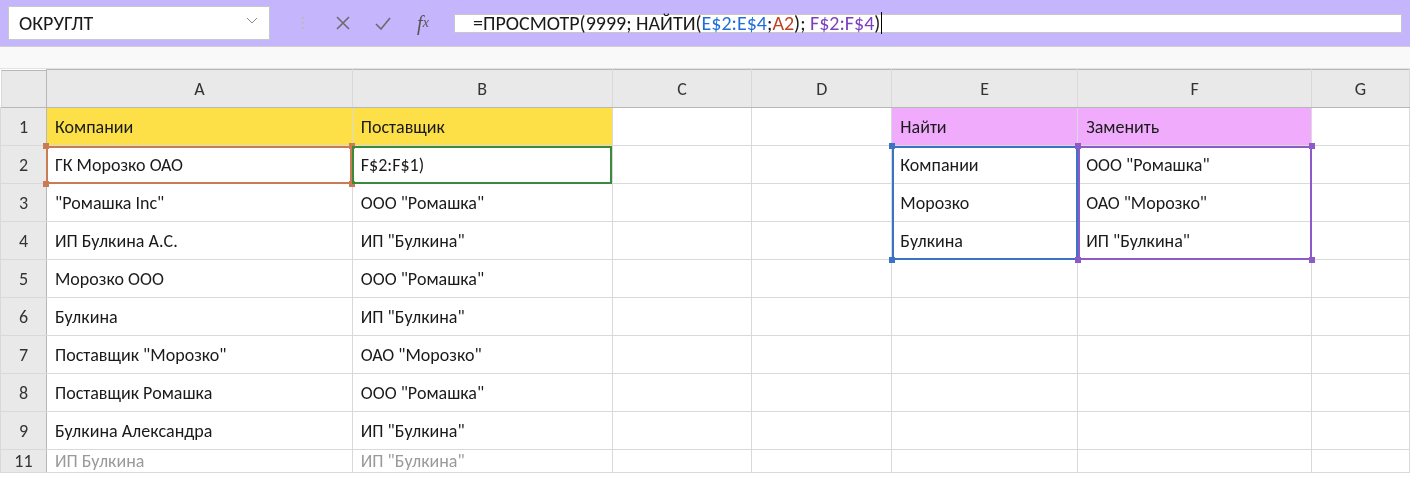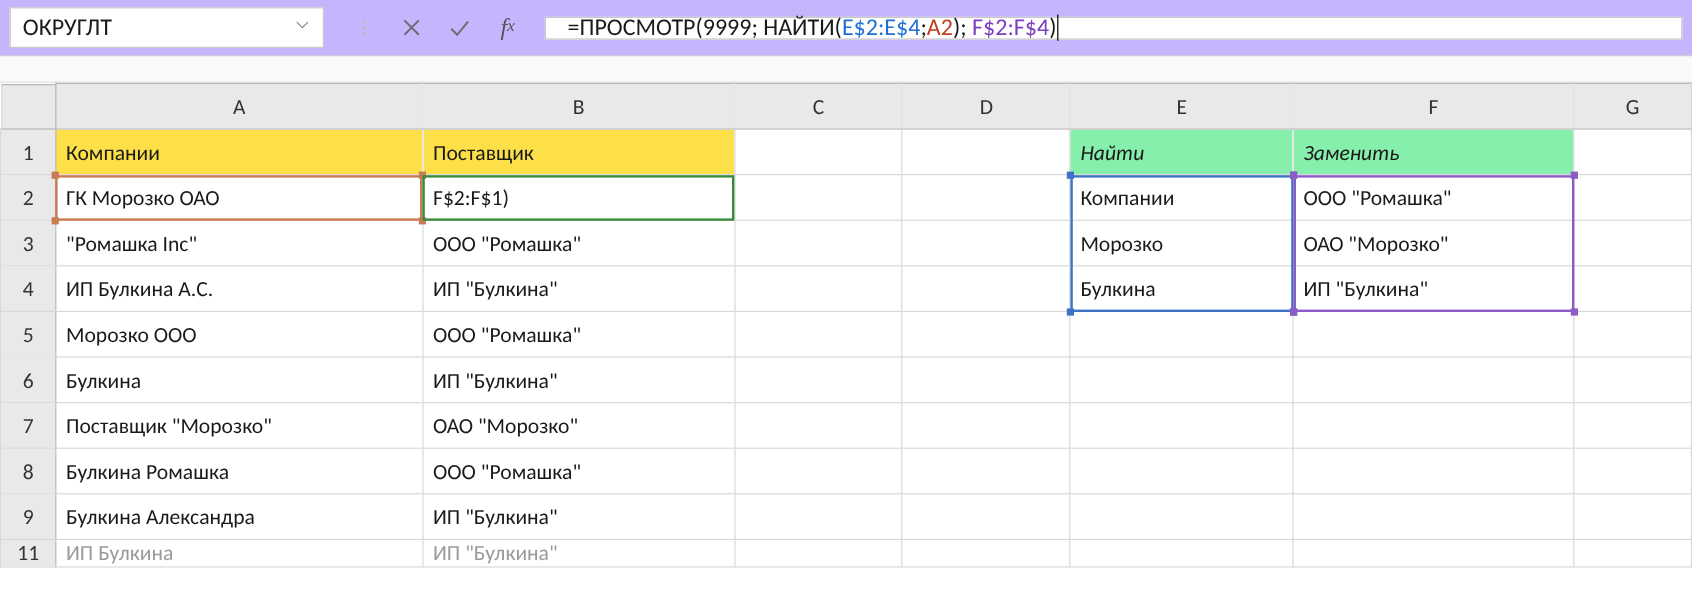--- a/index.html
+++ b/index.html
@@ -96,21 +96,21 @@
   .col-A { width: 306px; }
   .col-B { width: 260px; }
   .col-C { width: 140px; }
   .col-D { width: 140px; }
   .col-E { width: 186px; }
   .col-F { width: 234px; }
   .col-G { width: 98px; }
 
   
   .hdr-blue { background:#fde047; font-weight:700; }
-  .hdr-green { background:#86efac; font-weight:700;font-style:italic; }
+  .hdr-green { background:#f0abfc; font-weight:700; }
 
   
   .overlay { position:absolute; pointer-events:none; }
   .ov-red { border:2px solid #c97b54; }
   .ov-green { border:2px solid #3a8a3a; }
   .ov-blue { border:2px solid #3d73c6; }
   .ov-purple { border:2px solid #8c5bc7; }
   .corner { position:absolute; width:6px; height:6px; }
   .corner.red { background:#c97b54; }
   .corner.blue { background:#3d73c6; }
@@ -262,21 +262,21 @@
             <td>Поставщик "Морозко"</td>
             <td>ОАО "Морозко"</td>
             <td></td>
             <td></td>
             <td></td>
             <td></td>
             <td></td>
           </tr>
           <tr>
             <td class="rowhdr">8</td>
-            <td>Булкина Ромашка</td>
+            <td>Поставщик Ромашка</td>
             <td>ООО "Ромашка"</td>
             <td></td>
             <td></td>
             <td></td>
             <td></td>
             <td></td>
           </tr>
           <tr>
             <td class="rowhdr">9</td>
             <td>Булкина Александра</td>

